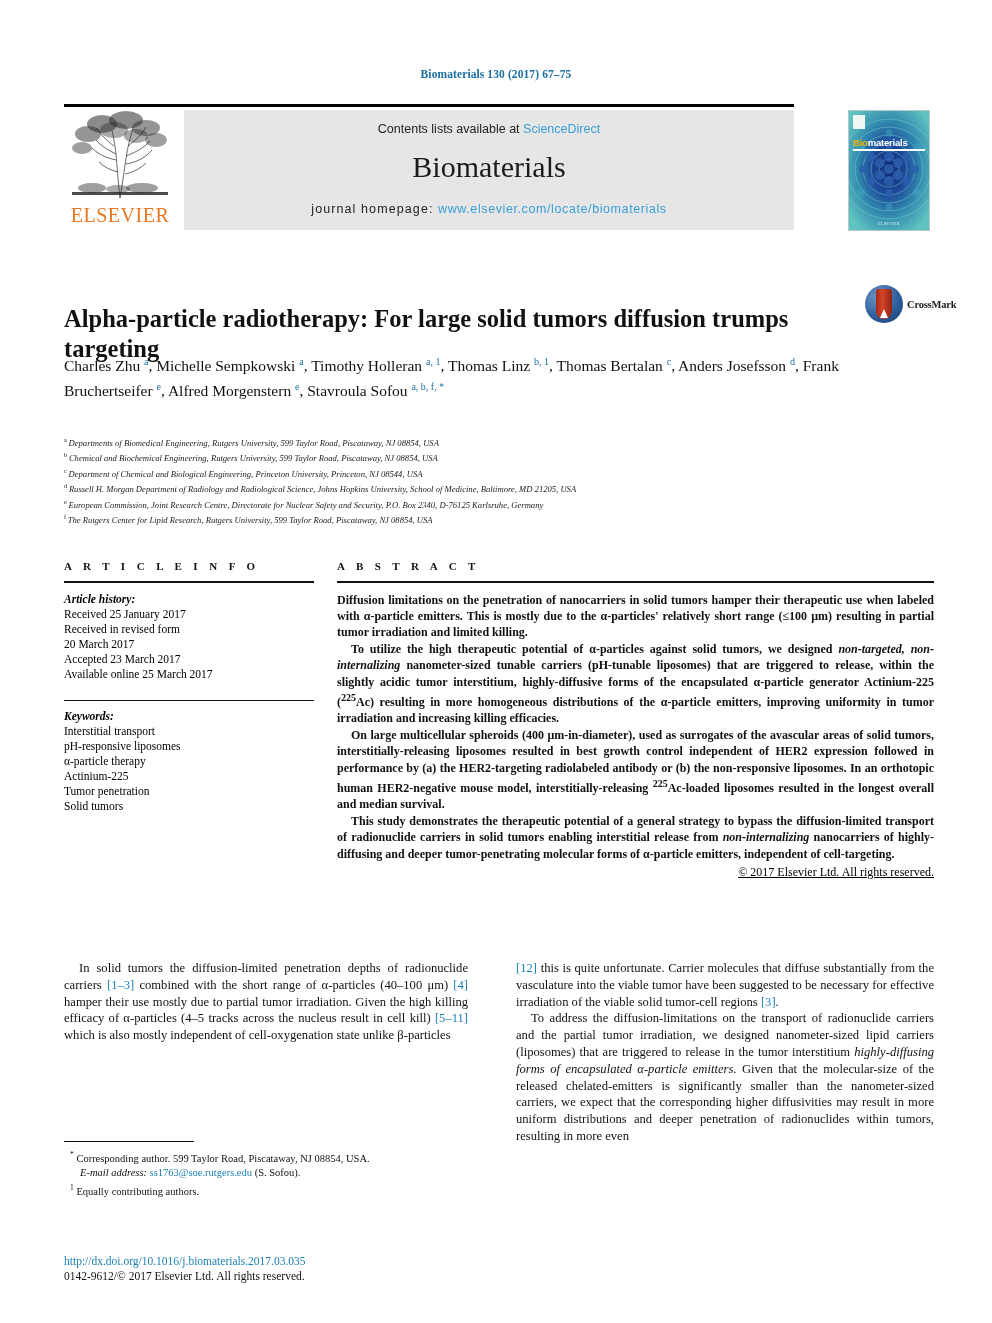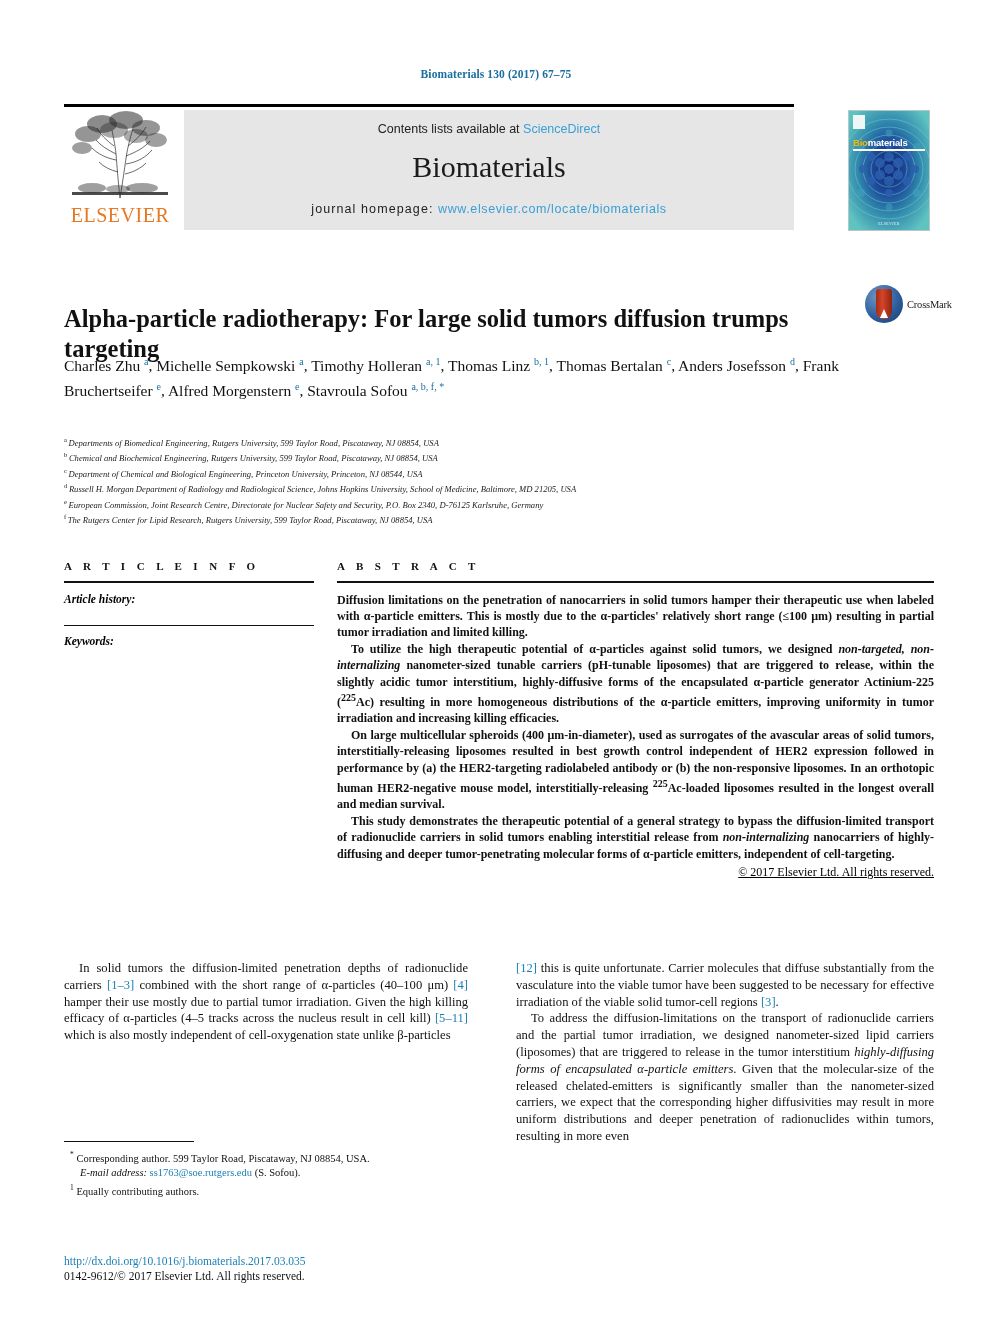--- a/index.html
+++ b/index.html
@@ -195,21 +195,21 @@
     width: 0; height: 0;
     border-left: 4px solid transparent;
     border-right: 4px solid transparent;
     border-bottom: 9px solid #ffffff;
   }
   .cm-text {
     position: absolute;
     left: 42px; top: 14px;
     font-family: "Liberation Serif", serif;
     font-size: 10.5px;
-    font-weight: normal;
+    font-weight: bold;
     color: #1b1b1b;
     letter-spacing: -0.2px;
   }
 
   
   .authors {
     position: absolute;
     left: 64px; top: 352px;
     width: 830px;
     font-size: 15.5px;
@@ -483,23 +483,38 @@
       <div><sup>c </sup><span>Department of Chemical and Biological Engineering, Princeton University, Princeton, NJ 08544, USA</span></div>
       <div><sup>d </sup><span>Russell H. Morgan Department of Radiology and Radiological Science, Johns Hopkins University, School of Medicine, Baltimore, MD 21205, USA</span></div>
       <div><sup>e </sup><span>European Commission, Joint Research Centre, Directorate for Nuclear Safety and Security, P.O. Box 2340, D-76125 Karlsruhe, Germany</span></div>
       <div><sup>f </sup><span>The Rutgers Center for Lipid Research, Rutgers University, 599 Taylor Road, Piscataway, NJ 08854, USA</span></div>
     </div>
 
   <div class="info-col">
     <div class="sec-label">A R T I C L E   I N F O</div>
     <div class="hrule"></div>
     <div class="hist-title">Article history:</div>
+    <div>
+        <div class="hist-line">Received 25 January 2017</div>
+        <div class="hist-line">Received in revised form</div>
+        <div class="hist-line">20 March 2017</div>
+        <div class="hist-line">Accepted 23 March 2017</div>
+        <div class="hist-line">Available online 25 March 2017</div>
+      </div>
     <div class="kw-block">
       <div class="kw-rule"></div>
       <div class="kw-title">Keywords:</div>
+      <div>
+          <div class="kw-line">Interstitial transport</div>
+          <div class="kw-line">pH-responsive liposomes</div>
+          <div class="kw-line">α-particle therapy</div>
+          <div class="kw-line">Actinium-225</div>
+          <div class="kw-line">Tumor penetration</div>
+          <div class="kw-line">Solid tumors</div>
+        </div>
     </div>
   </div>
 
   <div class="abs-col">
     <div class="sec-label">A B S T R A C T</div>
     <div class="hrule"></div>
     <div>
         <p class="abs-p first">Diffusion limitations on the penetration of nanocarriers in solid tumors hamper their therapeutic use when labeled with α-particle emitters. This is mostly due to the α-particles' relatively short range (≤100 μm) resulting in partial tumor irradiation and limited killing.</p>
         <p class="abs-p">To utilize the high therapeutic potential of α-particles against solid tumors, we designed <i>non-targeted,</i> <i>non-internalizing</i> nanometer-sized tunable carriers (pH-tunable liposomes) that are triggered to release, within the slightly acidic tumor interstitium, highly-diffusive forms of the encapsulated α-particle generator Actinium-225 (<sup>225</sup>Ac) resulting in more homogeneous distributions of the α-particle emitters, improving uniformity in tumor irradiation and increasing killing efficacies.</p>
         <p class="abs-p">On large multicellular spheroids (400 μm-in-diameter), used as surrogates of the avascular areas of solid tumors, interstitially-releasing liposomes resulted in best growth control independent of HER2 expression followed in performance by (a) the HER2-targeting radiolabeled antibody or (b) the non-responsive liposomes. In an orthotopic human HER2-negative mouse model, interstitially-releasing <sup>225</sup>Ac-loaded liposomes resulted in the longest overall and median survival.</p>

